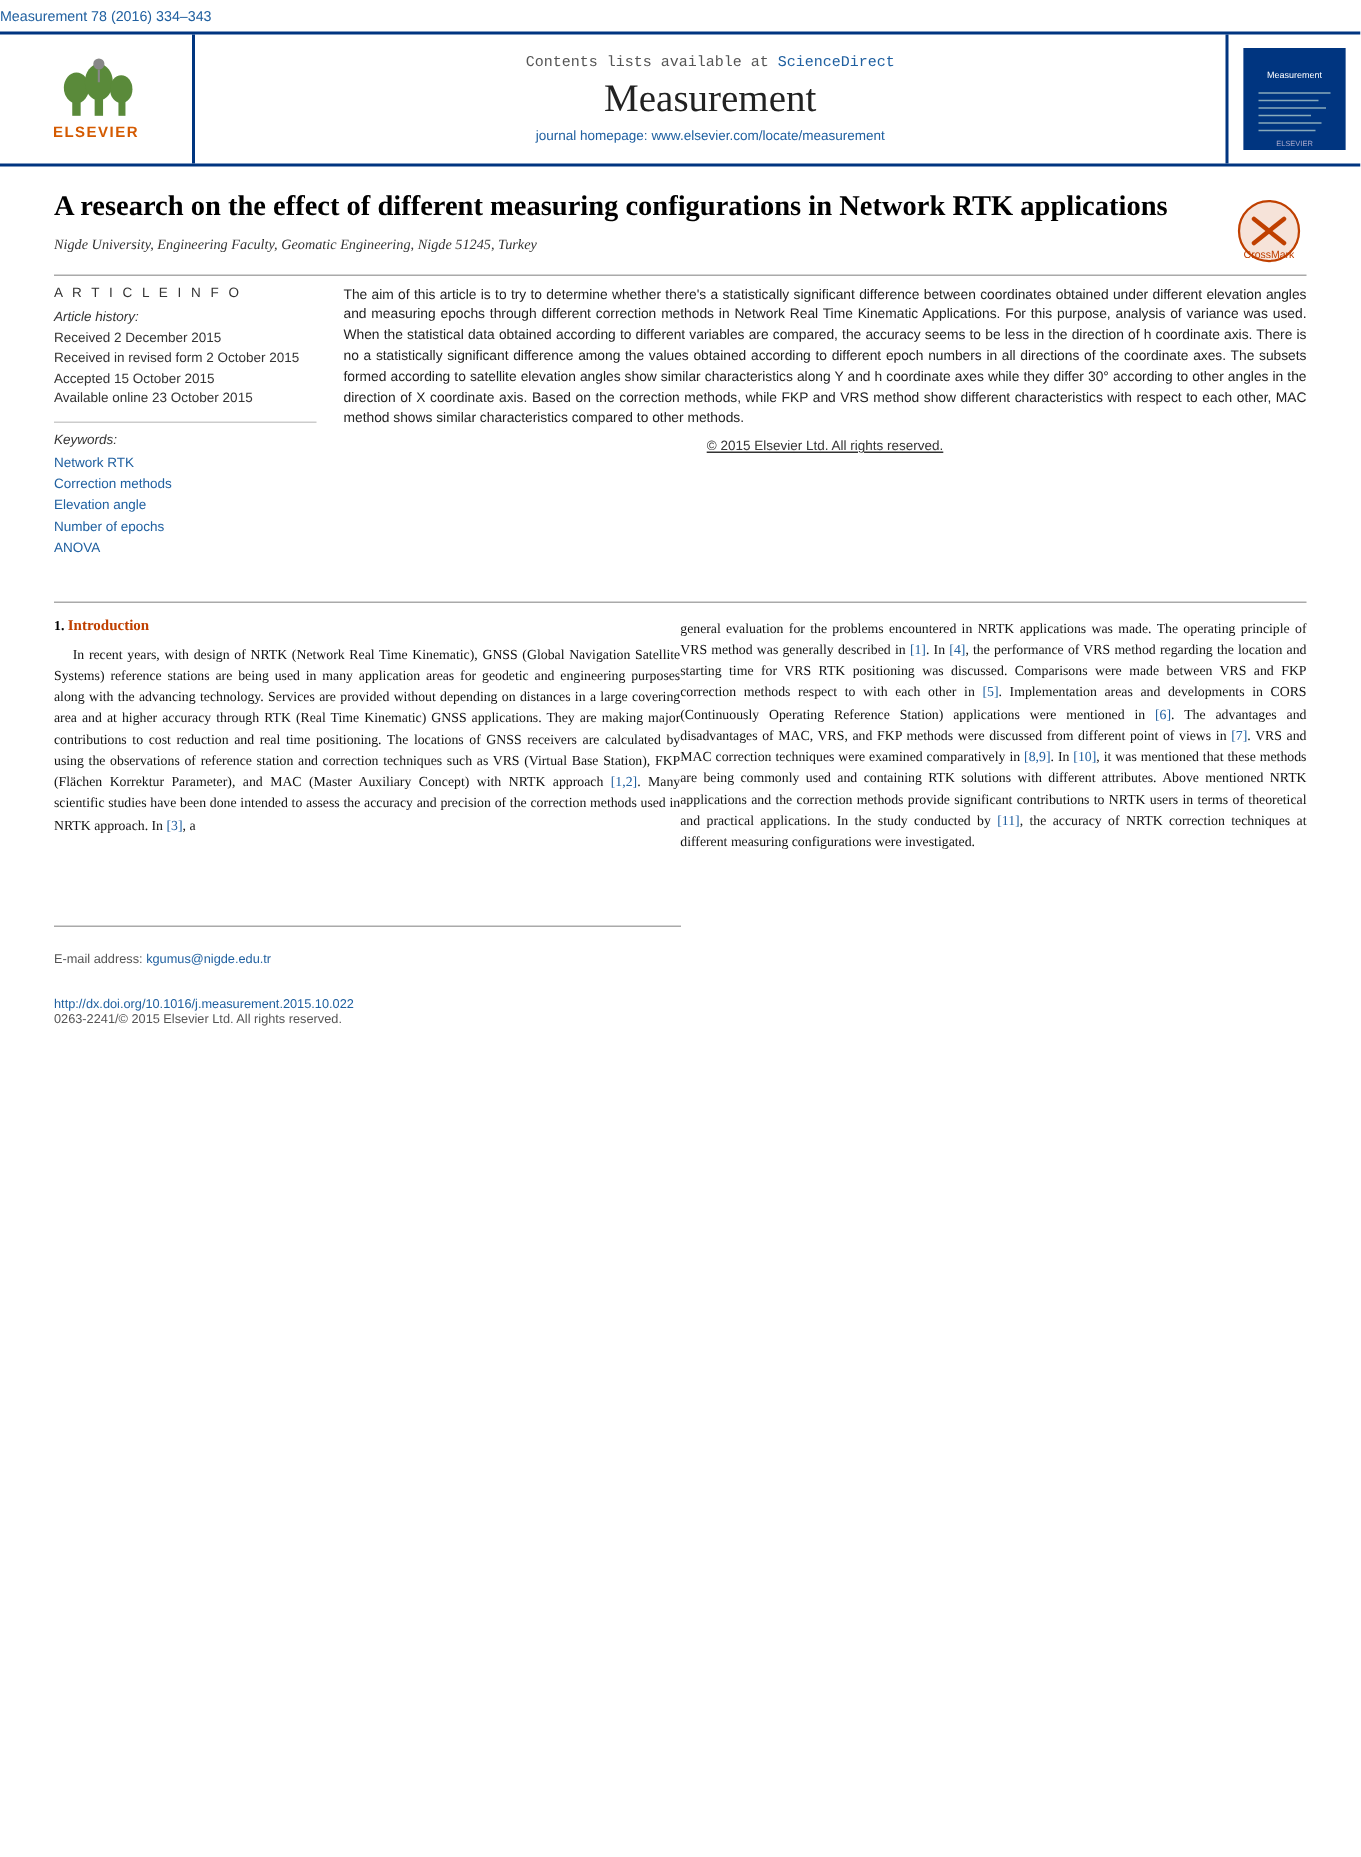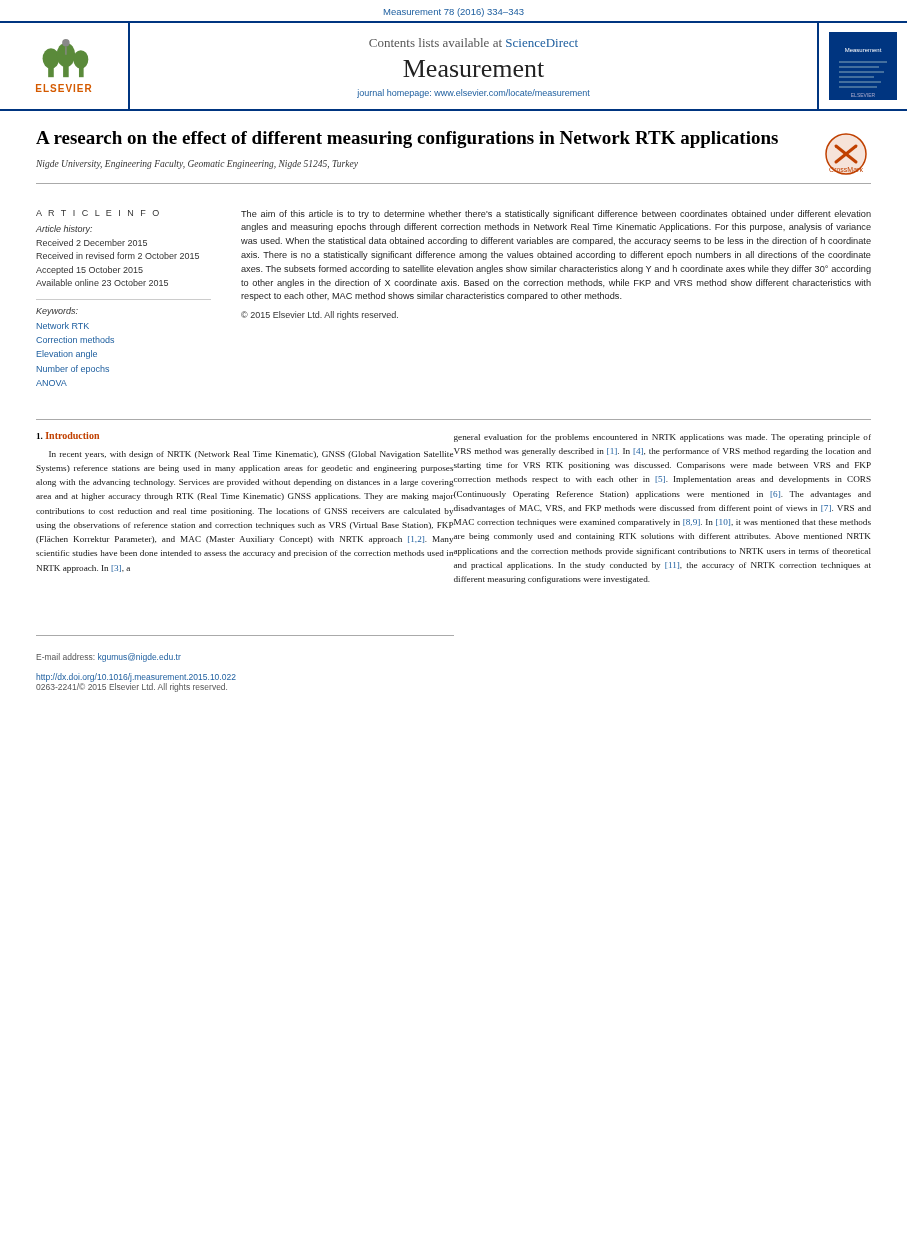--- a/index.html
+++ b/index.html
@@ -15,21 +15,20 @@
     .page-wrapper {
       width: 907px;
       min-height: 1238px;
       background: #fff;
       padding: 0;
       position: relative;
     }
 
     
     .citation-bar {
-      text-align: center;
       padding: 6px 0 4px 0;
       font-size: 9.5px;
       color: #2060a0;
       border-bottom: none;
     }
 
     
     .journal-header {
       display: flex;
       align-items: stretch;
@@ -77,24 +76,24 @@
     .journal-center {
       flex: 1;
       display: flex;
       flex-direction: column;
       align-items: center;
       justify-content: center;
       padding: 6px 10px;
     }
 
     .sciencedirect-line {
-      font-size: 13px;
+      font-size: 10px;
       color: #555;
       margin-bottom: 3px;
-      font-family: Liberation Serif, serif;
+      font-family: Liberation Mono, monospace;
     }
 
     .journal-title {
       font-size: 26px;
       font-family: 'Times New Roman', serif;
       font-weight: normal;
       color: #222;
       margin-bottom: 4px;
     }
 
@@ -171,23 +170,23 @@
     .affiliation {
       font-size: 9.5px;
       font-style: italic;
       color: #333;
       margin-bottom: 14px;
     }
 
     
     .two-col-section {
       display: flex;
-      gap: 30px;
+      gap: 18px;
       border-top: 1.5px solid #aaa;
-      padding-top: 24px;
+      padding-top: 6px;
       margin-bottom: 0;
     }
 
     .article-info-col {
       width: 175px;
       min-width: 175px;
       font-size: 9px;
       font-family: Arial, sans-serif;
     }
 
@@ -235,23 +234,24 @@
     .abstract-text {
       font-size: 9.2px;
       line-height: 1.5;
       color: #222;
       text-align: justify;
       margin-bottom: 6px;
     }
 
     .copyright-line {
       font-size: 9px;
-      text-align: left;
+      text-align: center;
       color: #333;
       margin-top: 4px;
+      text-decoration: underline;
     }
 
     
     .section-divider {
       border: none;
       border-top: 1.5px solid #aaa;
       margin: 14px 36px 0 36px;
     }
 
     
@@ -295,21 +295,21 @@
       font-size: 8.5px;
       color: #333;
       font-family: Arial, sans-serif;
     }
 
     .footnote-email span {
       color: #2060a0;
     }
 
     .doi-footer {
-      margin-top: 4px;
+      margin-top: 14px;
       padding: 4px 36px 6px 36px;
     }
 
     .doi-line {
       font-size: 8.5px;
       color: #2060a0;
       font-family: Arial, sans-serif;
     }
 
     .issn-line {

